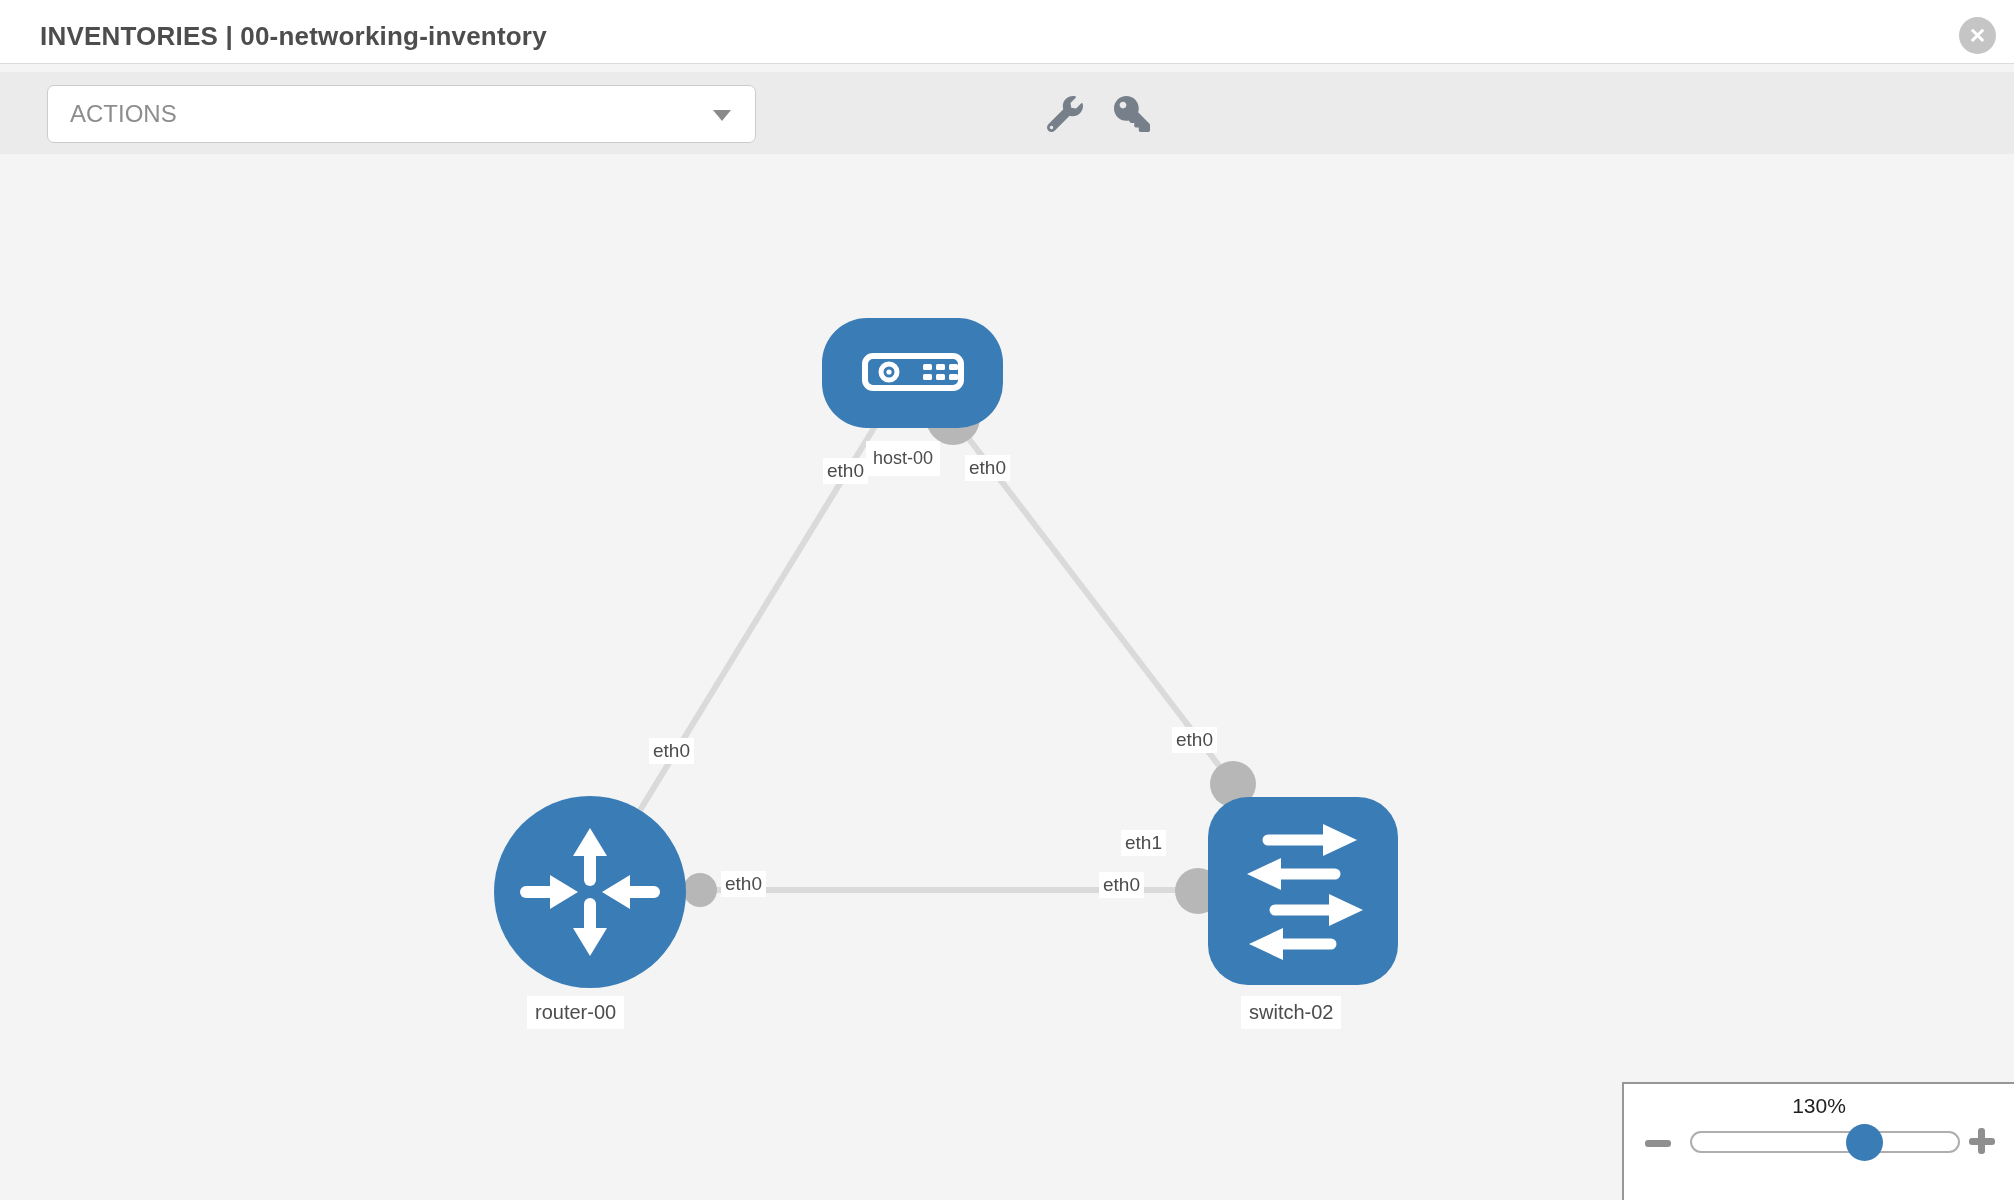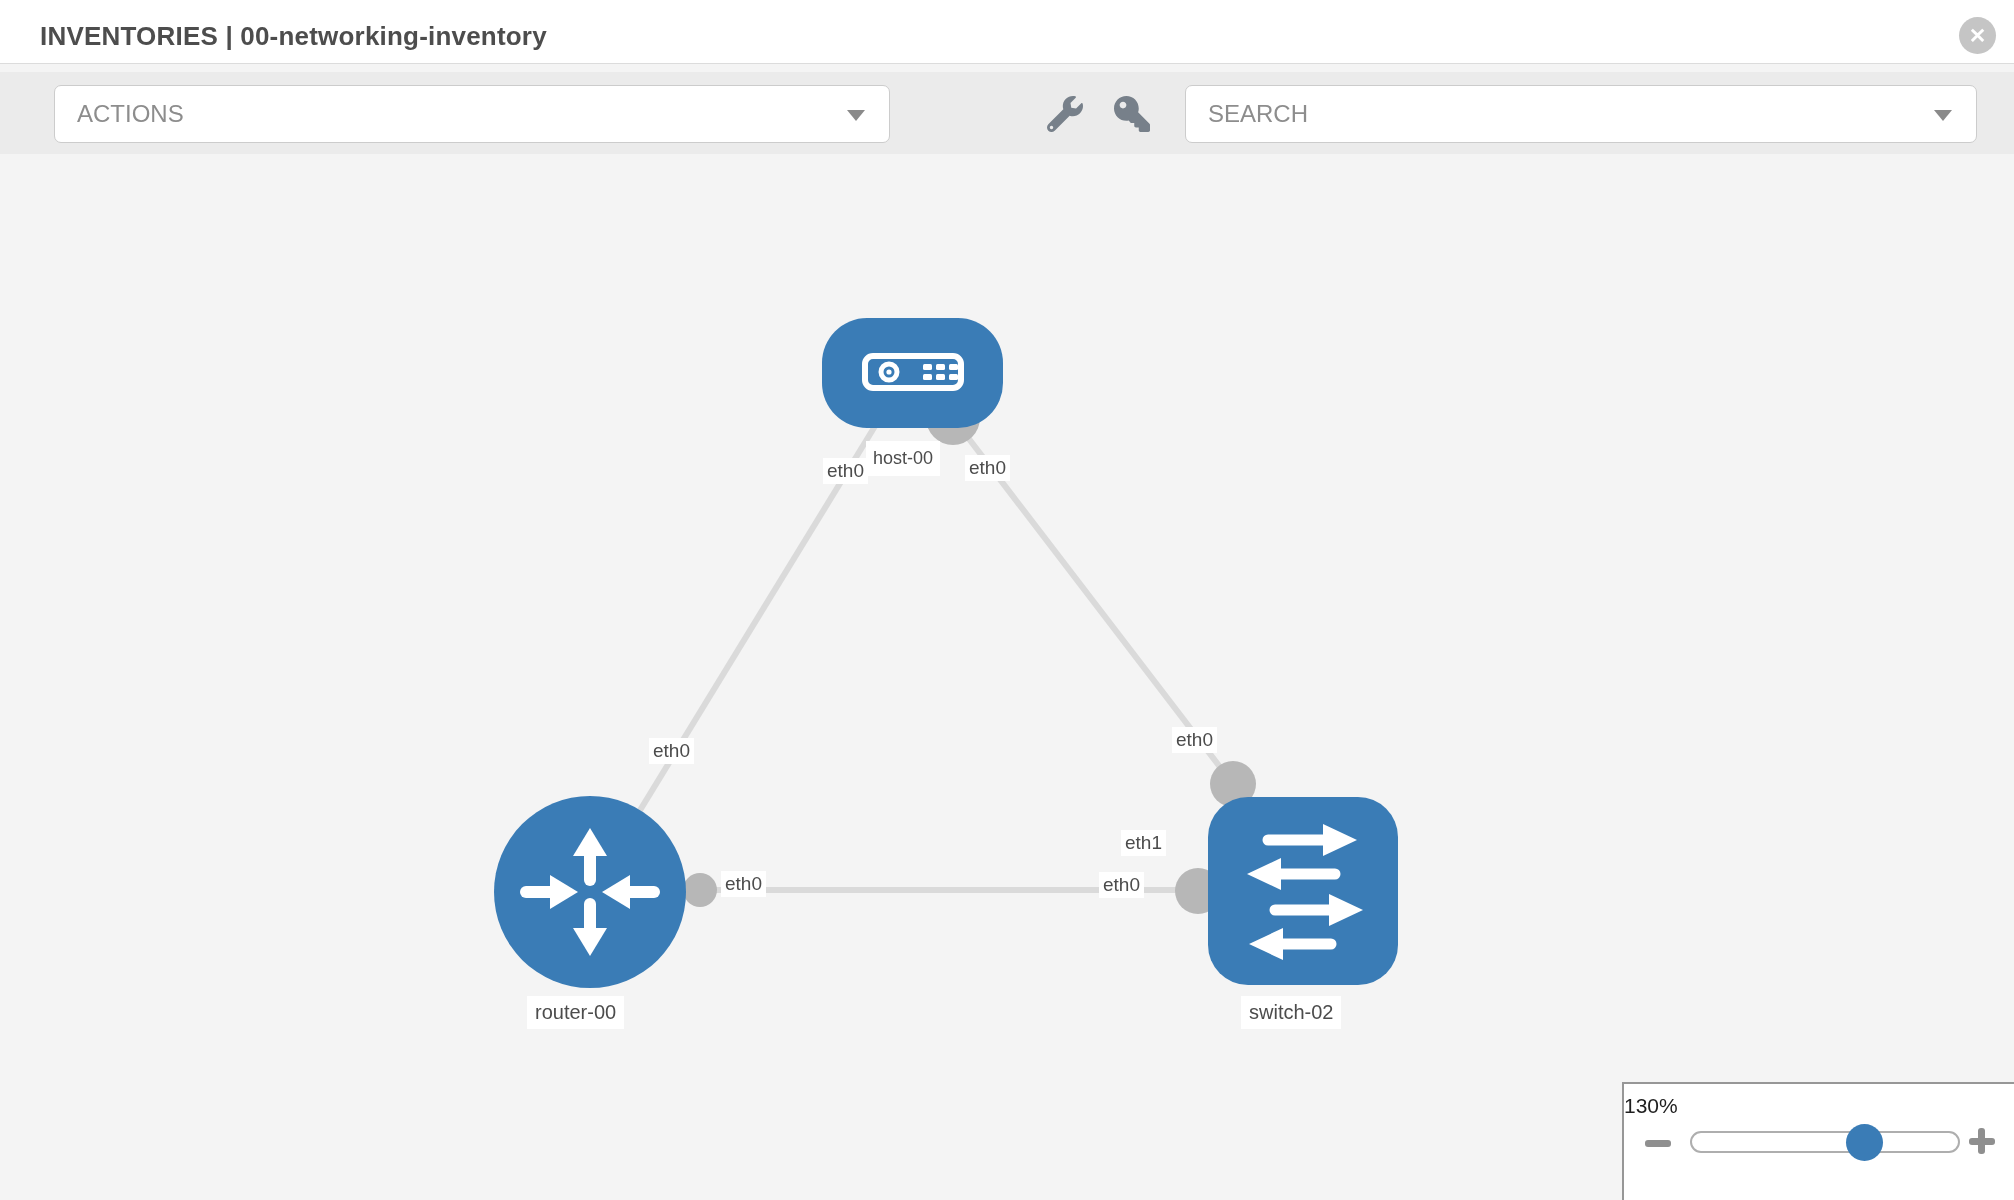--- a/index.html
+++ b/index.html
@@ -17,40 +17,40 @@
 
   
   .toolbar{position:absolute;left:0;top:72px;width:2014px;height:82px;background:#ebebeb;
            border-bottom:2px solid #b2b2b2;box-sizing:content-box;}
   .dropdown{position:absolute;top:13px;height:58px;background:#ffffff;border:1px solid #cccccc;
             border-radius:7px;box-sizing:border-box;cursor:pointer;}
   .dropdown .dd-label{position:absolute;left:22px;top:0;line-height:56px;font-size:24px;color:#8d8d8d;}
   .caret{position:absolute;right:24px;top:24px;width:0;height:0;
          border-left:9px solid transparent;border-right:9px solid transparent;
          border-top:11px solid #8a8a8a;}
-  .dd-actions{left:54px;width:836px;padding-left:33px;}
+  .dd-actions{left:47px;width:709px;padding-left:33px;}
   .dd-search{left:1185px;width:792px;}
   .tool-icon{position:absolute;top:24px;width:36px;height:36px;cursor:pointer;}
   .tool-icon.wrench{left:1047px;}
   .tool-icon.key{left:1114px;}
 
   
   .canvas{position:absolute;left:0;top:154px;width:2014px;height:1046px;background:#f4f4f4;overflow:hidden;}
   .topo-svg{position:absolute;left:0;top:0;}
 
   
   .lbl{position:absolute;background:#ffffff;color:#4c4c4c;white-space:nowrap;}
   .iface{font-size:19px;line-height:26px;padding:0 4px;}
   .nodelbl{font-size:20px;line-height:33px;padding:0 8px;}
   .hostlbl{font-size:18px;line-height:35px;padding:0 7px;text-align:right;}
 
   
   .zoom-panel{position:absolute;left:1622px;top:928px;width:400px;height:140px;background:#ffffff;
               border:2px solid #979797;box-sizing:border-box;}
-  .zoom-level{position:absolute;left:0;top:10px;width:390px;text-align:left;font-size:21px;color:#1f1f1f;}
+  .zoom-level{position:absolute;left:0;top:10px;width:390px;text-align:center;font-size:21px;color:#1f1f1f;}
   .zoom-btn{position:absolute;width:36px;height:34px;background:transparent;border:none;cursor:pointer;padding:0;}
   .zoom-out{left:16px;top:42px;}
   .zoom-in{left:340px;top:40px;}
   .bar-h{position:absolute;left:5px;top:14px;width:26px;height:7px;border-radius:3px;background:#8f8f8f;}
   .bar-v{position:absolute;left:14px;top:4px;width:7px;height:26px;border-radius:3px;background:#8f8f8f;}
   .slider-track{position:absolute;left:66px;top:47px;width:270px;height:22px;background:#ffffff;
                 border:2px solid #aeaeae;border-radius:13px;box-sizing:border-box;cursor:pointer;}
   .slider-thumb{position:absolute;left:222px;top:40px;width:37px;height:37px;border-radius:50%;
                 background:#3a7cb6;cursor:grab;}
 </style>
@@ -75,24 +75,20 @@
     <svg class="tool-icon wrench" viewBox="0 0 512 512">
       <path fill="#77808a" d="M507.73 109.1c-2.24-9.03-13.54-12.09-20.12-5.51l-74.36 74.36-67.88-11.31-11.31-67.88 74.36-74.36c6.62-6.62 3.43-17.9-5.66-20.16-47.38-11.74-99.55.91-136.58 37.93-39.64 39.64-50.55 97.1-34.05 147.2L18.74 402.76c-24.99 24.99-24.99 65.51 0 90.5 24.99 24.99 65.51 24.99 90.5 0l213.21-213.21c50.12 16.71 107.47 5.68 147.37-34.22 37.07-37.07 49.7-89.32 37.91-136.73zM64 472c-13.25 0-24-10.75-24-24 0-13.26 10.75-24 24-24s24 10.74 24 24c0 13.25-10.75 24-24 24z"></path>
     </svg>
 
     <svg class="tool-icon key" viewBox="0 0 512 512">
       <g transform="translate(512,0) scale(-1,1)">
         <path fill="#77808a" d="M512 176.001C512 273.203 433.202 352 336 352c-11.22 0-22.19-1.062-32.827-3.069l-24.012 27.014A23.999 23.999 0 0 1 261.223 384H224v40c0 13.255-10.745 24-24 24h-40v40c0 13.255-10.745 24-24 24H24c-13.255 0-24-10.745-24-24v-78.059c0-6.365 2.529-12.47 7.029-16.971l161.802-161.802C163.108 213.814 160 195.271 160 176 160 78.798 238.797.001 335.999 0 433.488-.001 512 78.511 512 176.001zM336 128c0 26.51 21.49 48 48 48s48-21.49 48-48-21.49-48-48-48-48 21.49-48 48z"></path>
       </g>
     </svg>
 
-    <div class="dropdown dd-search">
-      <span class="dd-label">SEARCH</span>
-      <span class="caret"></span>
-    </div>
   </div>
 
   <div class="canvas">
 
     <svg class="topo-svg" width="2014" height="1046" viewBox="0 0 2014 1046">
 
       <line x1="880" y1="264" x2="590" y2="738" stroke="#dadada" stroke-width="6"></line>
       <line x1="953" y1="264" x2="1233" y2="630" stroke="#dadada" stroke-width="6"></line>
       <line x1="700" y1="736" x2="1198" y2="736" stroke="#dadada" stroke-width="6"></line>
 

